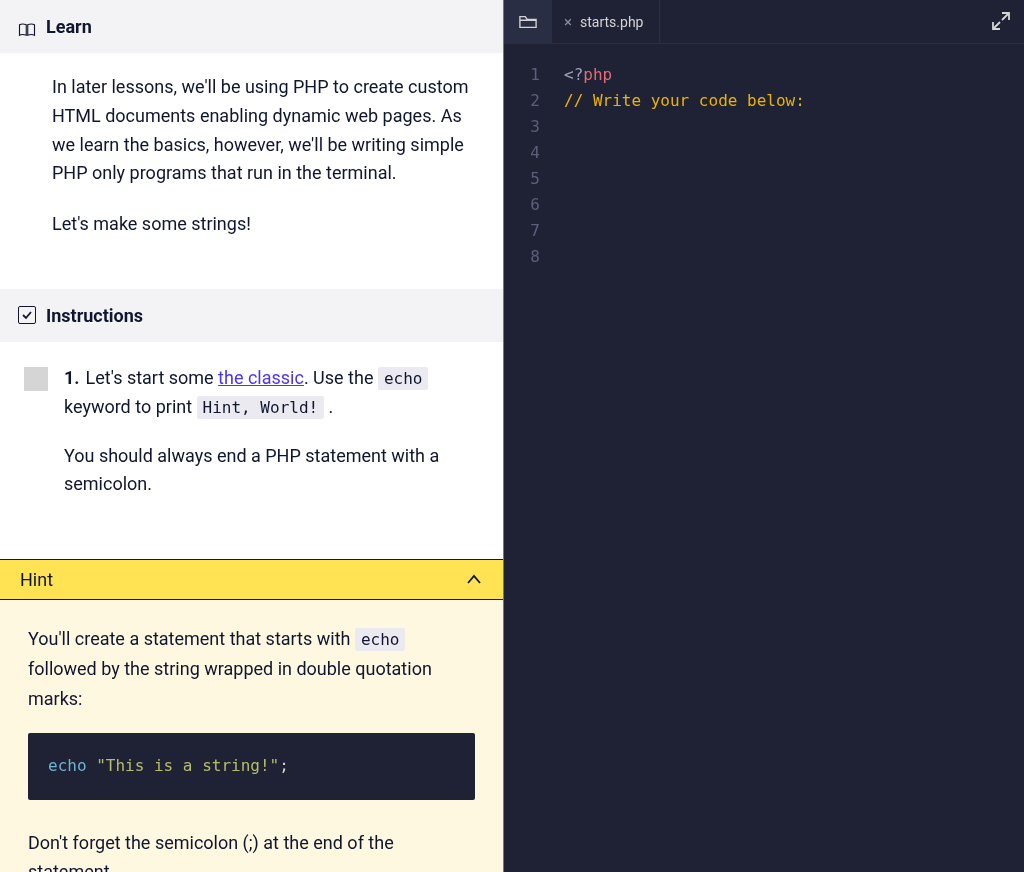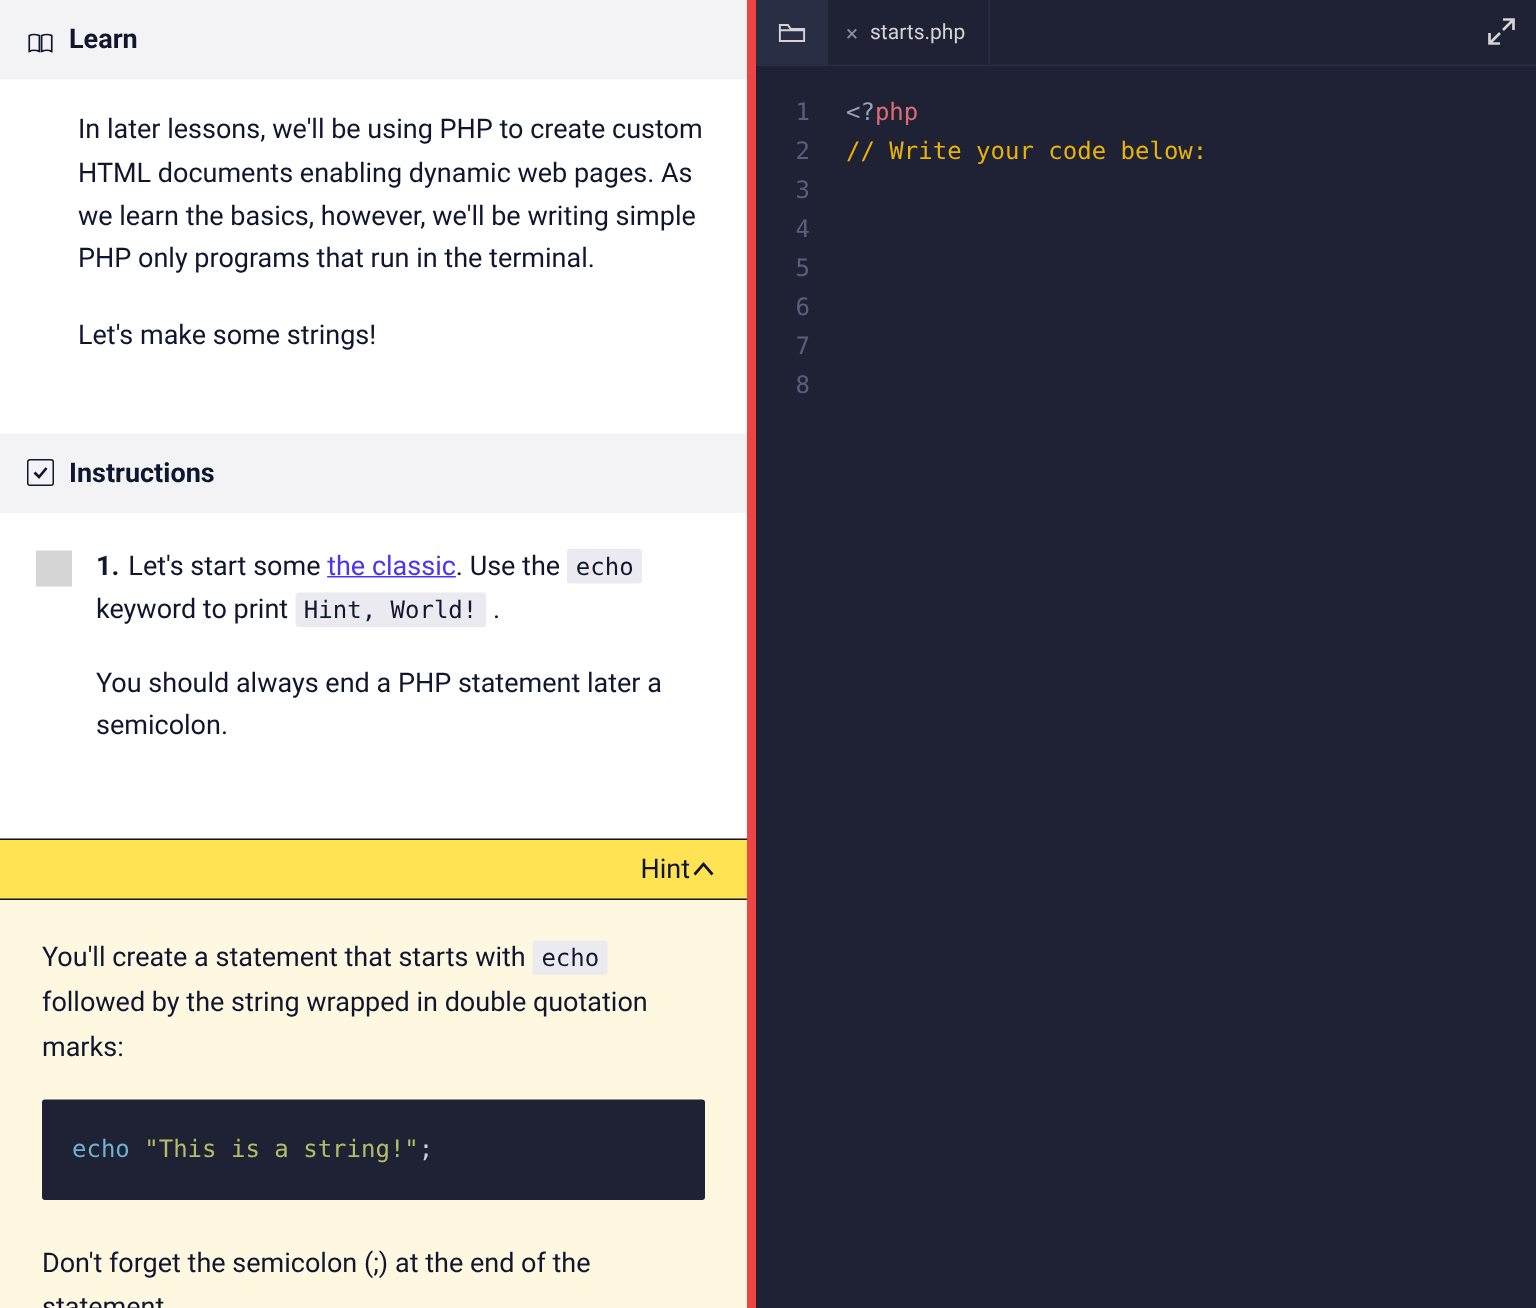--- a/index.html
+++ b/index.html
@@ -11,21 +11,21 @@
     display: flex;
     width: 1024px;
     height: 872px;
     overflow: hidden;
   }
   .left {
     width: 504px;
     height: 100%;
     background: #fff;
     overflow-y: auto;
-    border-right: 6px solid #ef4444;
+    border-right: 1px solid #ef4444;
   }
   .right {
     width: 520px;
     height: 100%;
     background: #1f2235;
     color: #d4d4d4;
     display: flex;
     flex-direction: column;
   }
 
@@ -78,24 +78,25 @@
     border-radius: 2px;
   }
 
   
   .hint-header {
     background: #ffe352;
     border-top: 1px solid #10162f;
     border-bottom: 1px solid #10162f;
     padding: 9px 20px;
     display: flex;
-    justify-content: flex-end;
+    justify-content: space-between;
     align-items: center;
     cursor: pointer;
     font-size: 18px;
+    gap: 10px;
   }
   .chevron { width: 18px; height: 18px; }
   .chevron svg { width: 100%; height: 100%; }
 
   .hint-body {
     background: #fff8e0;
     padding: 24px 28px 40px 28px;
     line-height: 1.65;
   }
   .hint-body p { margin-bottom: 20px; }
@@ -200,21 +201,21 @@
     <span>Instructions</span>
   </div>
 
   <div class="instructions-body">
     <div class="instr-row">
       <div class="instr-marker"></div>
       <div class="instr-text">
         <p>
           <span class="instr-num">1.</span><span>Let's start some </span><a href="#" class="link">the classic</a><span>. Use the </span><code class="inline">echo</code><span> keyword to print </span><code class="inline">Hint, World!</code><span> .</span>
         </p>
-        <p>You should always end a PHP statement later a semicolon.</p>
+        <p>You should always end a PHP statement with a semicolon.</p>
       </div>
     </div>
   </div>
 
   <div class="hint-header">
     <span>Hint</span>
     <span class="chevron">
       <svg viewBox="0 0 18 18">
           <path d="M3 12 L9 5 L15 12" fill="none" stroke="#10162f" stroke-width="1.8"></path>
         </svg>

